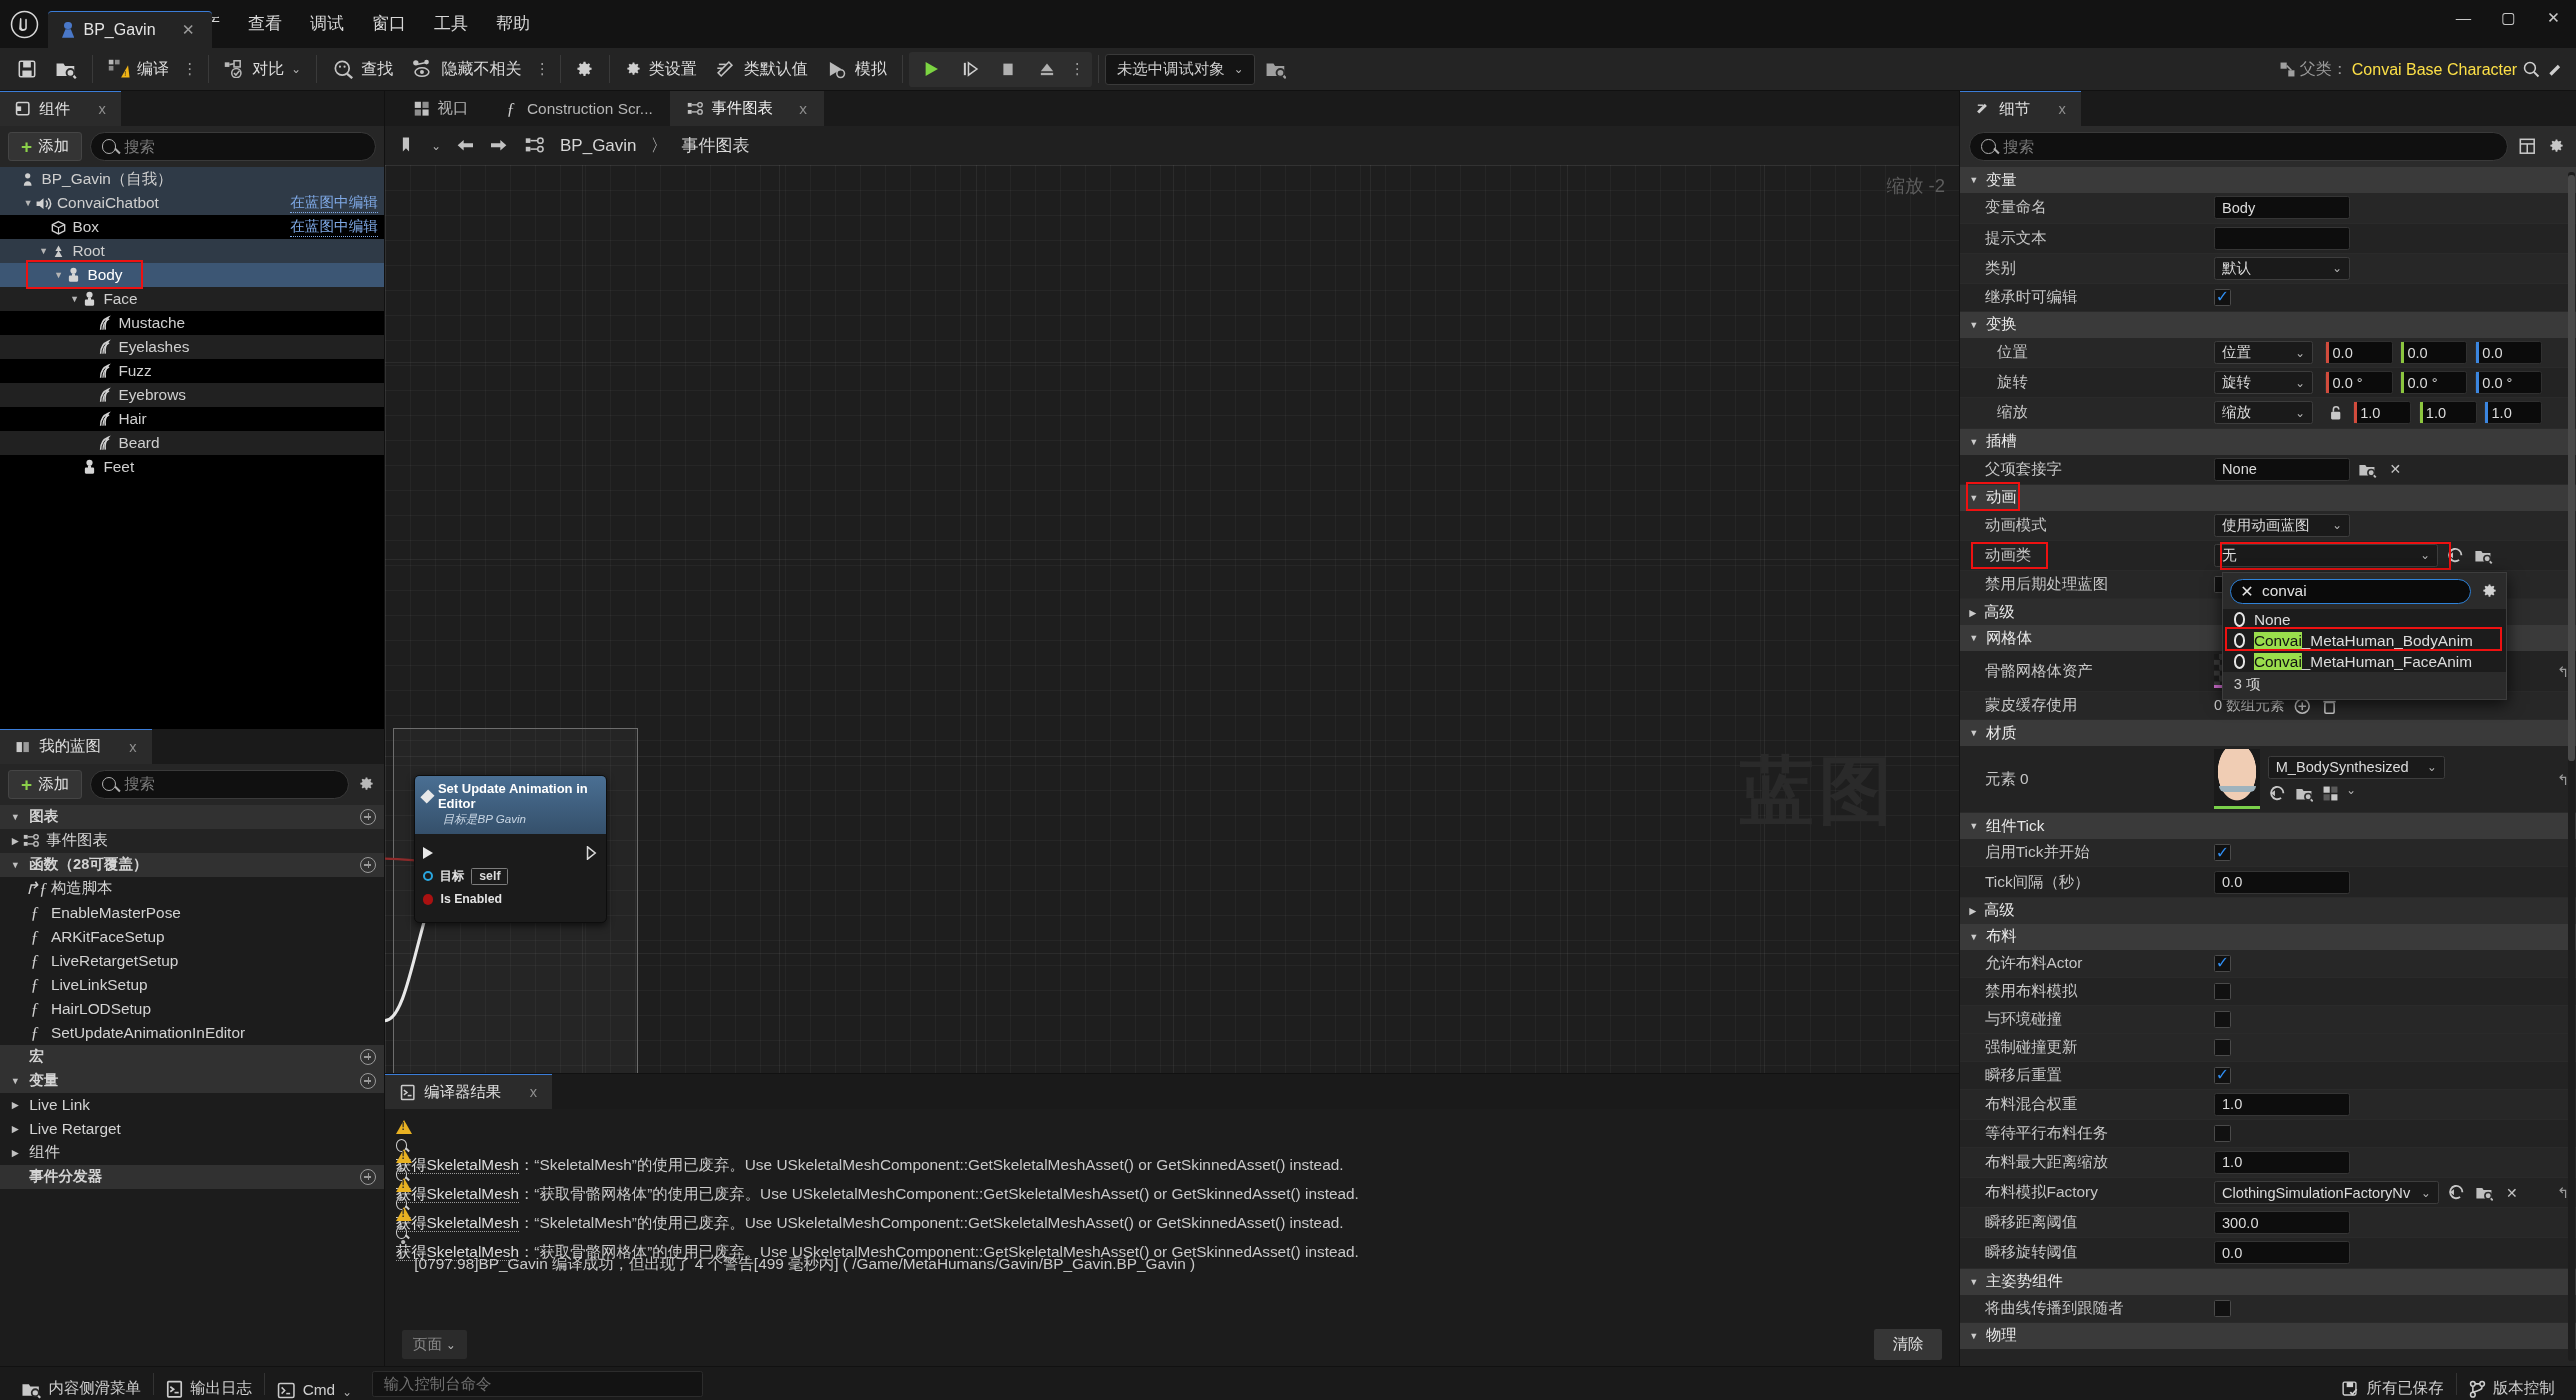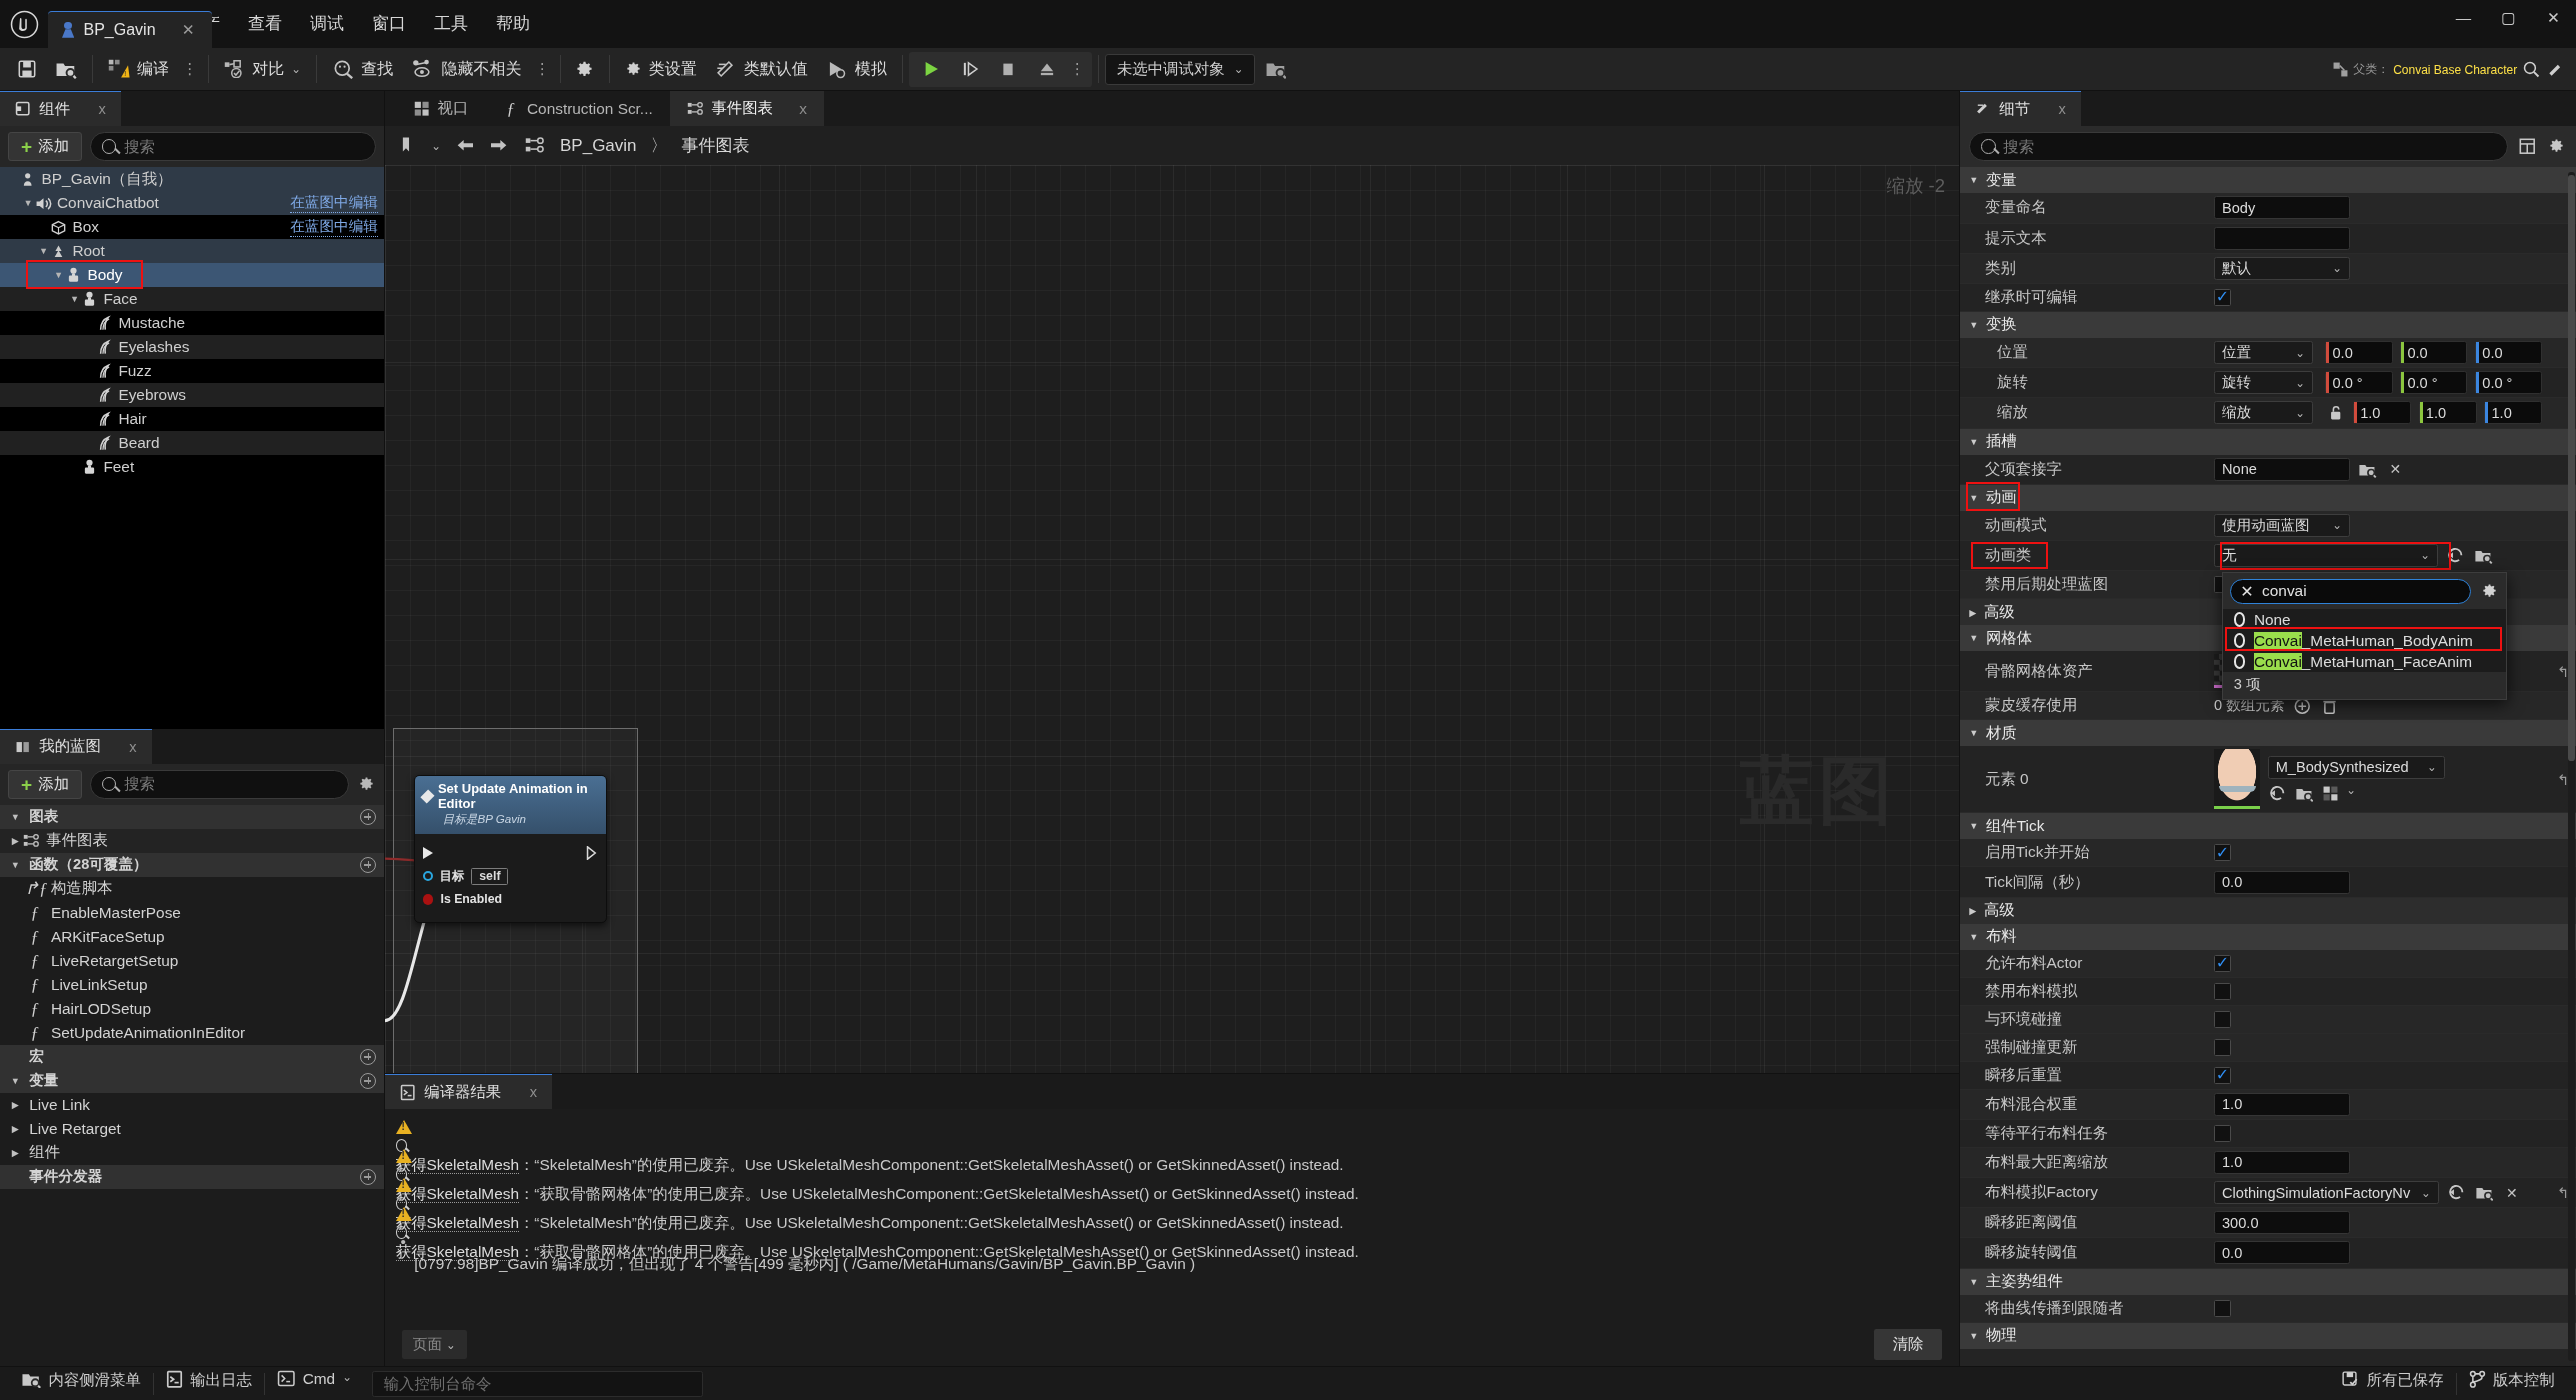--- a/index.html
+++ b/index.html
@@ -36,21 +36,21 @@
   .toolbar{ flex:0 0 43px; height:43px; background:#242424; display:flex; align-items:center; padding:0 7.7px; border-bottom:0.8px solid #111; position:relative;}
   .tb-btn{ display:flex; align-items:center; gap:7px; padding:0 9.2px; height:35px; border-radius:2.3px; color:#dcdcdc; font-size:16px; }
   .tb-sep{ width:0.8px; height:28px; background:#3a3a3a; margin:0 6.2px; }
   .tb-kebab{ color:#9b9b9b; font-size:15.4px; padding:0 3.9px; letter-spacing:0; }
   .tb-grp{ display:flex; align-items:center; background:#2e2e2e; border-radius:3.1px; padding:0 3.1px; height:35px; }
   .caret{ font-size:11.6px; color:#bdbdbd; }
   .debug-sel{
     background:#141414; border:0.8px solid #3a3a3a; border-radius:3.1px; height:31px;
     display:flex;align-items:center; gap:9.2px; padding:0 10.8px; color:#cfcfcf; font-size:15.4px;
   }
-  .parent-class{ position:absolute; right:10.8px; top:0; height:43px; display:flex; align-items:center; gap:4px; font-size:12px; color:#9a9a9a;}
+  .parent-class{ position:absolute; right:10.8px; top:0; height:43px; display:flex; align-items:center; gap:4px; font-size:16px; color:#9a9a9a;}
   .parent-class .pc-link{ color:#fde047; }
 
   
   .main{ flex:1; display:flex; min-height:0; background:#1c1c1c; }
   .col-left{ width:385px; flex:0 0 385px; display:flex; flex-direction:column; background:#1f1f1f; border-right:1.5px solid #111;}
   .col-center{ flex:1; display:flex; flex-direction:column; min-width:0; background:#202020; }
   .col-right{ width:617px; flex:0 0 617px; background:#242424; border-left:1.5px solid #111; display:flex; flex-direction:column;}
 
   
   .panel-tabs{ height:35px; background:#1a1a1a; display:flex; align-items:flex-end; flex:0 0 35px;}
@@ -165,21 +165,21 @@
   .pop-field{ flex:1; display:flex; align-items:center; gap:8.5px; background:#0a0a0a; border:1.5px solid #2f82d8; border-radius:13px; height:25px; padding:0 9.2px; font-size:15.4px; color:#e2e2e2;}
   .pop-x{ color:#e3e3e3; font-size:16px; font-weight:300;}
   .pop-list{ background:#1c1c1c; }
   .pop-item{ height:21px; display:flex; align-items:center; gap:8.5px; padding-left:10.8px; font-size:15.4px; color:#dcdcdc; position:relative;}
   .ring{ width:11.6px;height:14.6px;border:2.3px solid #e6e6e6; border-radius:50%; flex:0 0 11.6px;}
   .hl{ background:#9ade4c; color:#111; }
   .pop-count{ padding:3.1px 0 4.6px 10.8px; font-size:14.6px; color:#cfcfcf; background:#2b2b2b;}
 
   
   .status{ flex:0 0 35px; height:35px; background:#1a1a1a; display:flex; align-items:center; padding:0 9.2px; gap:0; border-top:0.8px solid #111;}
-  .sb-btn{ display:flex; align-items:flex-start; gap:7px; padding:0 12.3px; height:29px; font-size:15.4px; color:#cfcfcf;}
+  .sb-btn{ display:flex; align-items:flex-end; gap:7px; padding:0 12.3px; height:29px; font-size:15.4px; color:#cfcfcf;}
   .sb-sep{ width:0.8px;height:21.6px;background:#333;}
   .cmd-input{ flex:1; background:#131313; border:0.8px solid #2c2c2c; border-radius:2.3px; height:26px; display:flex; align-items:center; padding:0 10.8px; font-size:15.4px; color:#6f6f6f; margin-left:7.7px; margin-right:7.7px;}
   .sb-right{ margin-left:auto; display:flex; align-items:center;}
 
   .scrollbar{ position:absolute; right:0.8px; top:0; width:7px; background:#1d1d1d; border-radius:3.1px;}
   .scrollthumb{ position:absolute; right:0.8px; width:7px; background:#4a4a4a; border-radius:3.1px;}
   .gear{ width:17px;height:17px;}
 </style>
 </head>
 <body>

